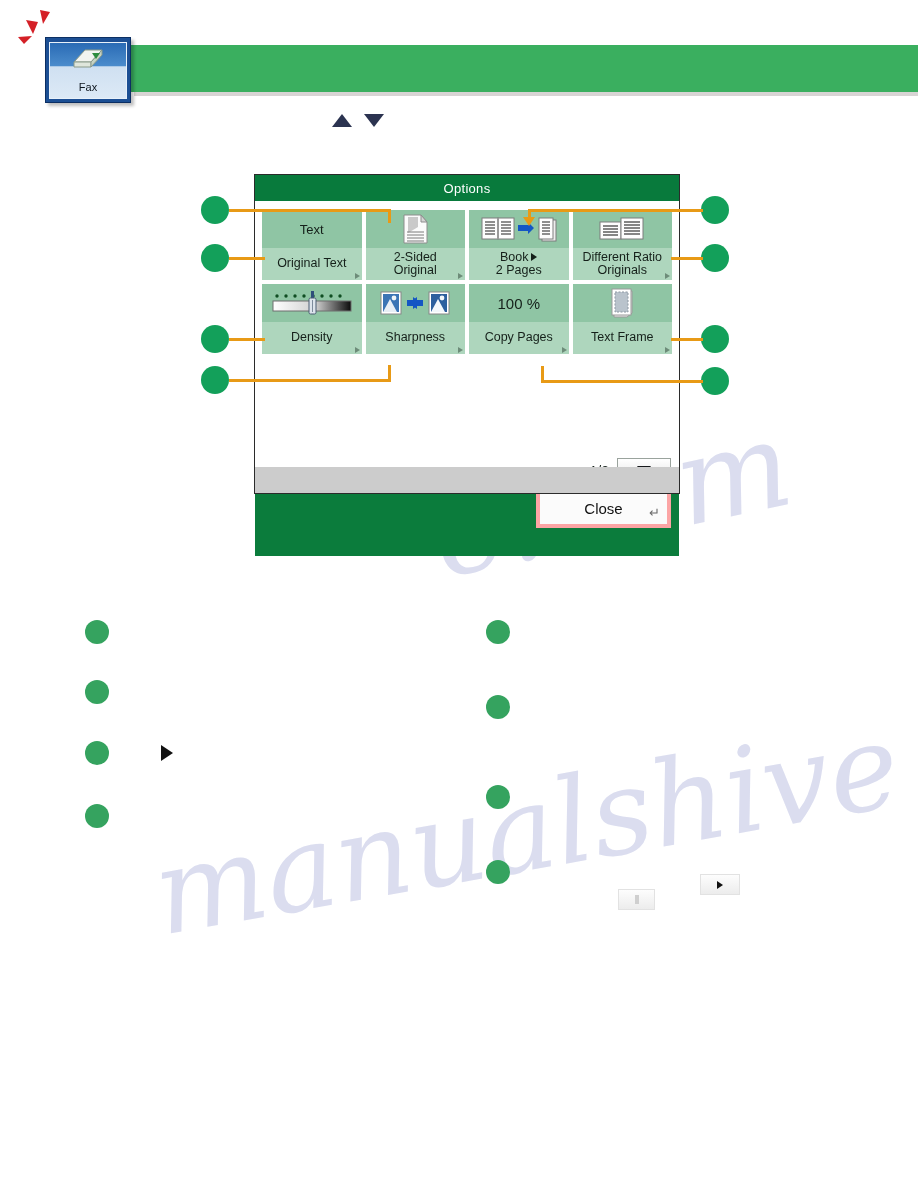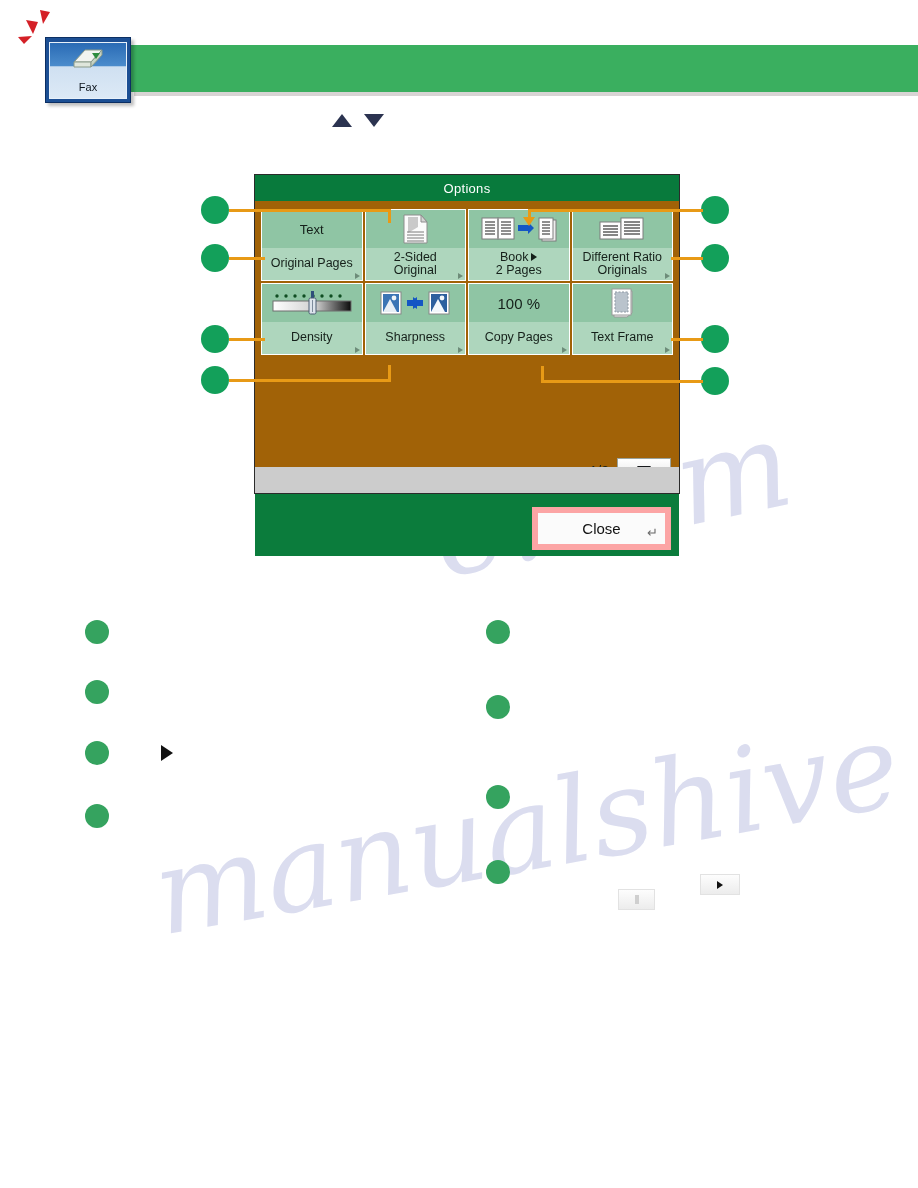--- a/index.html
+++ b/index.html
@@ -119,21 +119,21 @@
     color: #ffffff;
     font-size: 13px;
     display: flex;
     align-items: center;
     justify-content: center;
     letter-spacing: .3px;
   }
   #screen-body {
     position: relative;
     height: 288px;
-    background: #a16207;
+    background: #ffffff;
     padding: 8px 6px 0 6px;
     box-sizing: border-box;
   }
   #btn-grid {
     display: grid;
     grid-template-columns: repeat(4, 1fr);
     grid-template-rows: 72px 72px;
     gap: 2px;
   }
   .opt-btn {
@@ -207,24 +207,24 @@
     border-top: 9px solid #16181b;
   }
 
   #screen-footer {
     height: 67px;
     background: #0b7c3c;
     position: relative;
   }
   #close-button {
     position: absolute;
-    right: 8px; top: 18px;
+    right: 8px; top: 0;
     width: 127px; height: 31px;
     background: #fbfbfb;
-    border: 6px solid #fca5a5;
+    border: 4px solid #fca5a5;
     display: flex;
     align-items: center;
     justify-content: center;
     font-size: 15px;
     color: #111111;
   }
   #close-button .enter-glyph {
     position: absolute;
     right: 7px; bottom: 4px;
     font-size: 13px;
@@ -348,21 +348,21 @@
   <div id="screen-title">Options</div>
 
   <div id="screen-body">
     <div id="btn-grid">
 
       <div class="opt-btn">
         <div class="opt-icon">
           <span style="font-size:13px;color:#15201a;">Text</span>
         </div>
         <div class="opt-label">
-          <span class="lbl-txt">Original Pages</span>
+          <span class="lbl-txt">Original Text</span>
           <span class="corner-arrow"></span>
         </div>
       </div>
 
       <div class="opt-btn">
         <div class="opt-icon">
           <svg width="30" height="32" viewBox="0 0 30 32">
             <polygon points="4,2 21,2 27,9 27,30 4,30" fill="#fbfbfb" stroke="#8d8d8d" stroke-width="1"></polygon>
             <polygon points="21,2 27,9 21,9" fill="#d4d4d4" stroke="#8d8d8d" stroke-width="1"></polygon>
             <polygon points="8,4 18,4 18,14 8,20" fill="#c9c9c9"></polygon>

